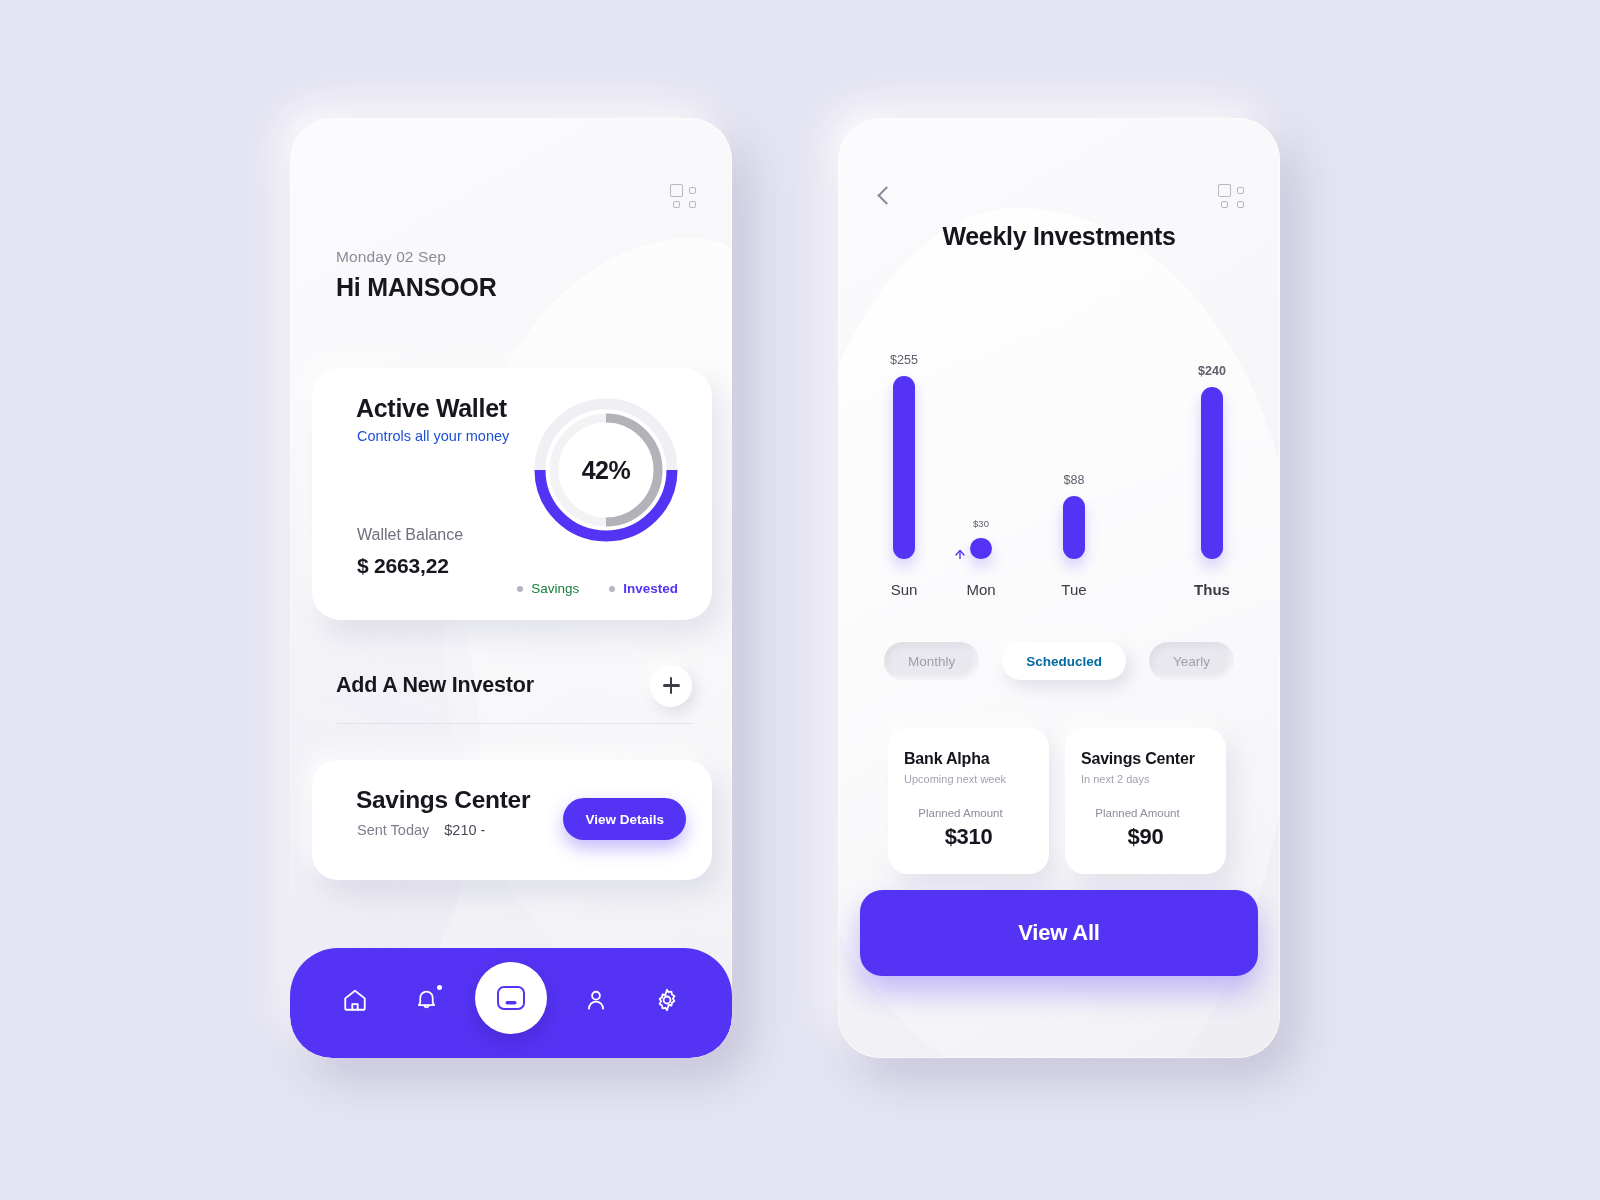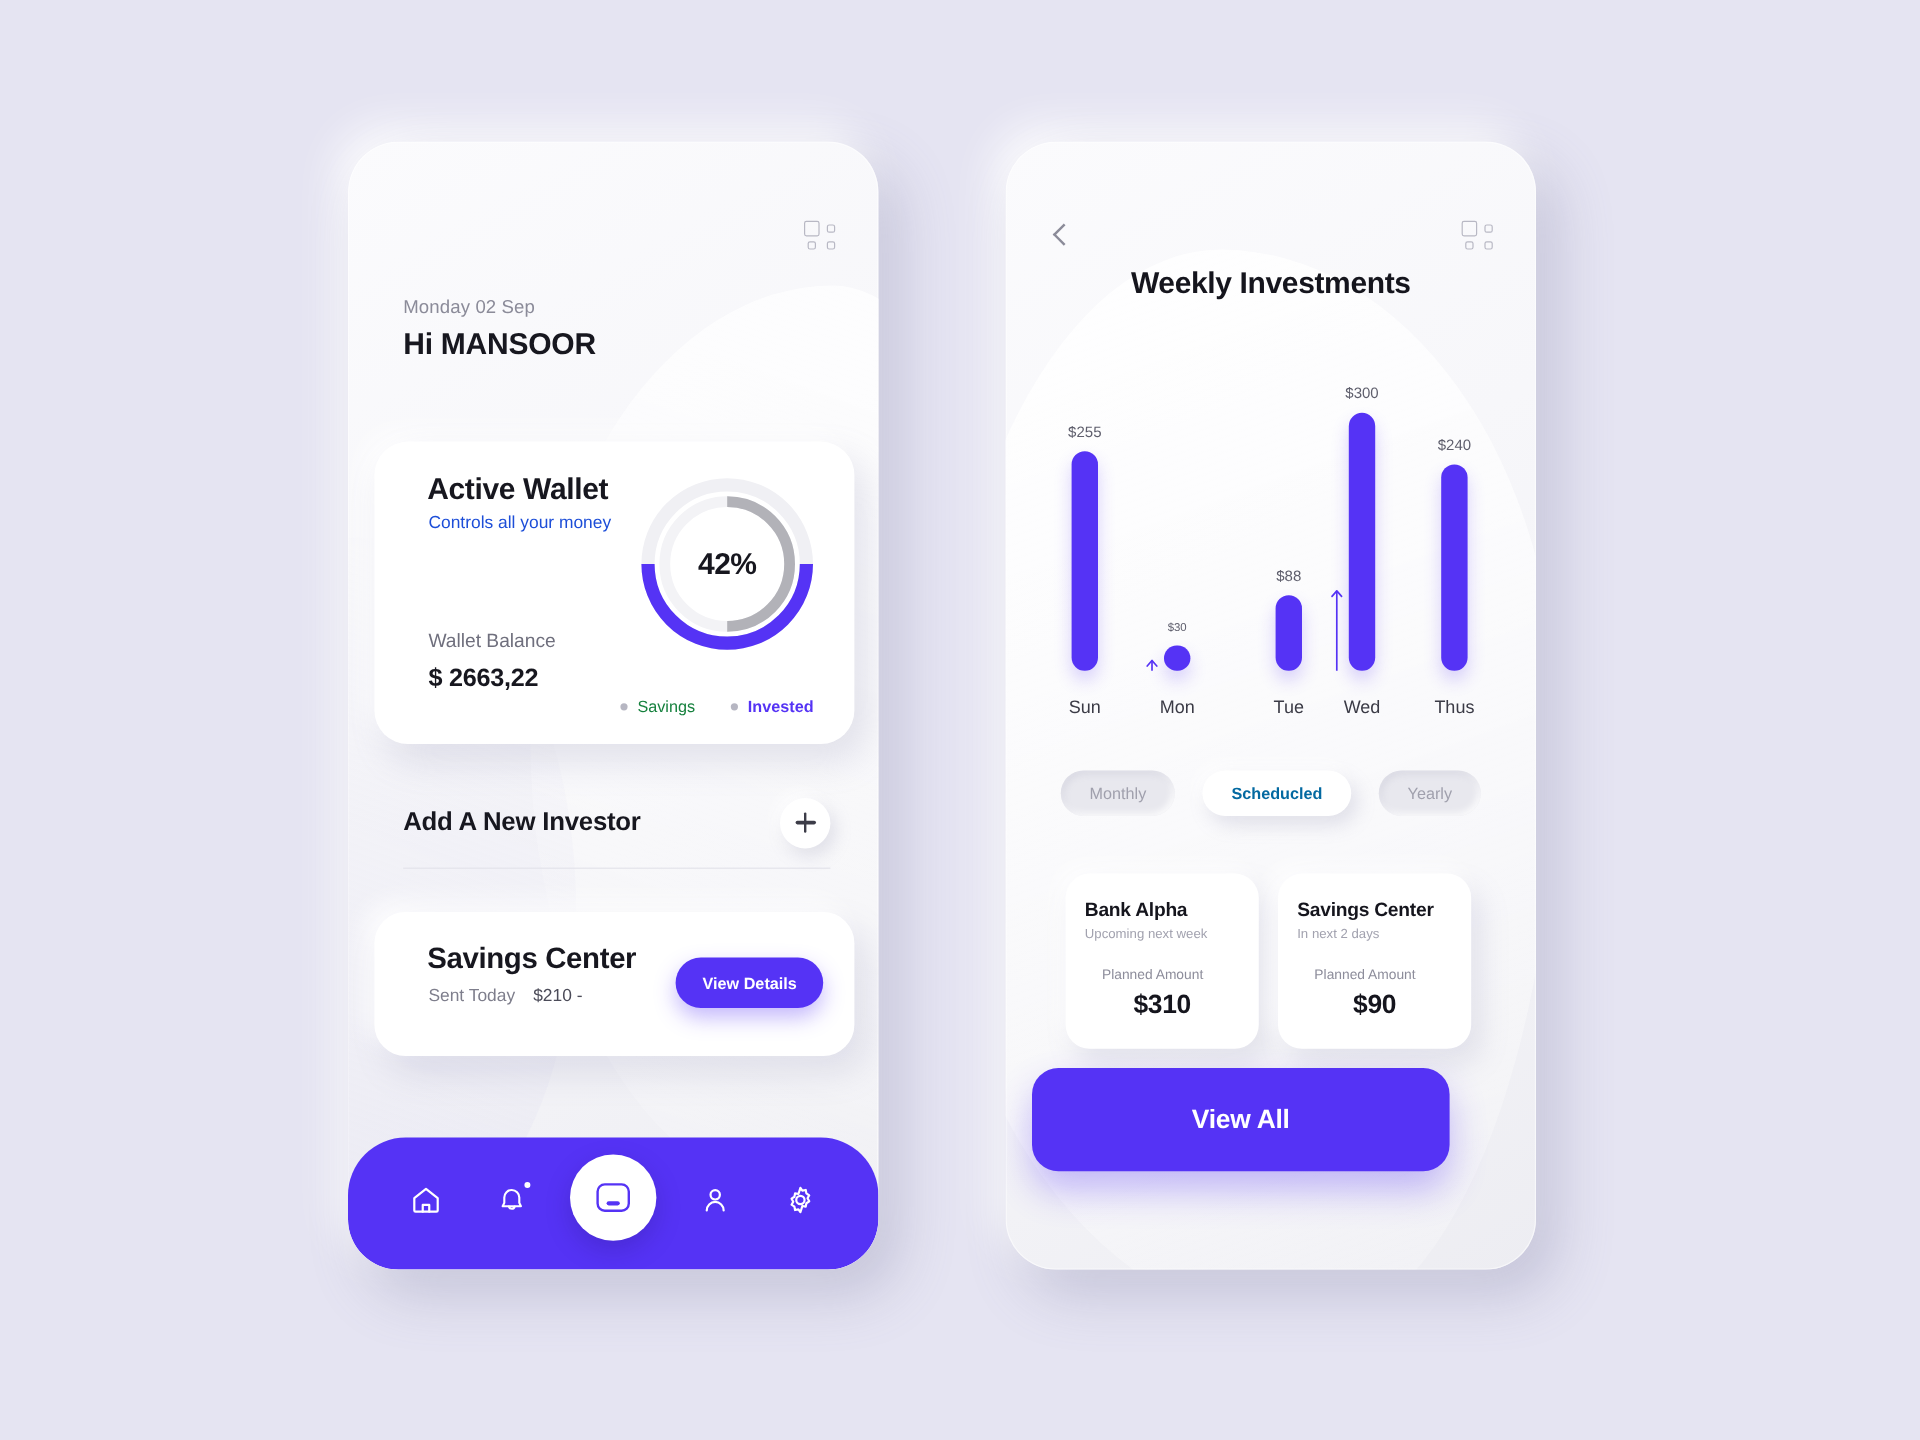--- a/index.html
+++ b/index.html
@@ -189,21 +189,21 @@
   .plan-card {
     flex:1; height:146px; background:#fff; border-radius:20px; padding:22px 0 0 16px;
     box-shadow:8px 12px 24px rgba(130,130,170,.18), -6px -6px 18px rgba(255,255,255,.9);
   }
   .plan-card .pname { font-size:16px; font-weight:700; color:#15151d; letter-spacing:-.2px; }
   .plan-card .pwhen { font-size:11px; color:#a2a2af; margin-top:5px; }
   .plan-card .pamt-l { font-size:11.5px; color:#8d8d9b; margin-top:22px; text-align:center; padding-right:32px; }
   .plan-card .pamt-v { font-size:22px; font-weight:700; color:#15151d; margin-top:5px; text-align:center; padding-right:16px; letter-spacing:-.3px; }
 
   .viewall-btn {
-    position:absolute; left:22px; bottom:82px; width:348px; height:86px;
+    position:absolute; left:22px; bottom:82px; width:398px; height:86px;
     background:#5533f5; color:#fff; border:none; border-radius:22px; cursor:pointer;
     font-family:inherit; font-size:22px; font-weight:600; letter-spacing:-.2px;
     box-shadow:0 16px 30px rgba(85,51,245,.32);
   }
 </style>
 </head>
 <body>
 
 <div class="phone" id="phone-home">
   <div class="blob blob-a"></div>
@@ -335,33 +335,21 @@
             </svg>
           </span>
         </div>
         <div class="bar-label">Mon</div>
       </div>
       <div class="bar-col" style="left: 170px;">
         <div class="bar-val">$88</div>
         <div class="bar" style="height: 63.0667px; background: rgb(85, 51, 245);"></div>
         <div class="bar-label">Tue</div>
       </div>
-      <div class="bar-col" style="left: 231px;">
-        <div class="bar-val">$300</div>
-        <div class="bar" style="height: 215px; background: rgb(85, 51, 245);">
-          <span class="up-arrow">
-            <svg width="14" height="70" viewBox="0 0 14 70" fill="none" stroke="#5533f5" stroke-width="1.4" stroke-linecap="round" stroke-linejoin="round">
-              <path d="M7 70 L7 4"></path>
-              <path d="M3 8 L7 3.4 L11 8"></path>
-            </svg>
-          </span>
-        </div>
-        <div class="bar-label">Wed</div>
-      </div>
-      <div class="bar-col" style="left: 308px;">
+      <div class="bar-col" style="left: 308px; font-weight: bold;">
         <div class="bar-val">$240</div>
         <div class="bar" style="height: 172px; background: rgb(85, 51, 245);"></div>
         <div class="bar-label">Thus</div>
       </div>
     </div>
 
   <div class="pills">
     <button class="pill">Monthly</button>
     <button class="pill active">Scheducled</button>
     <button class="pill">Yearly</button>

